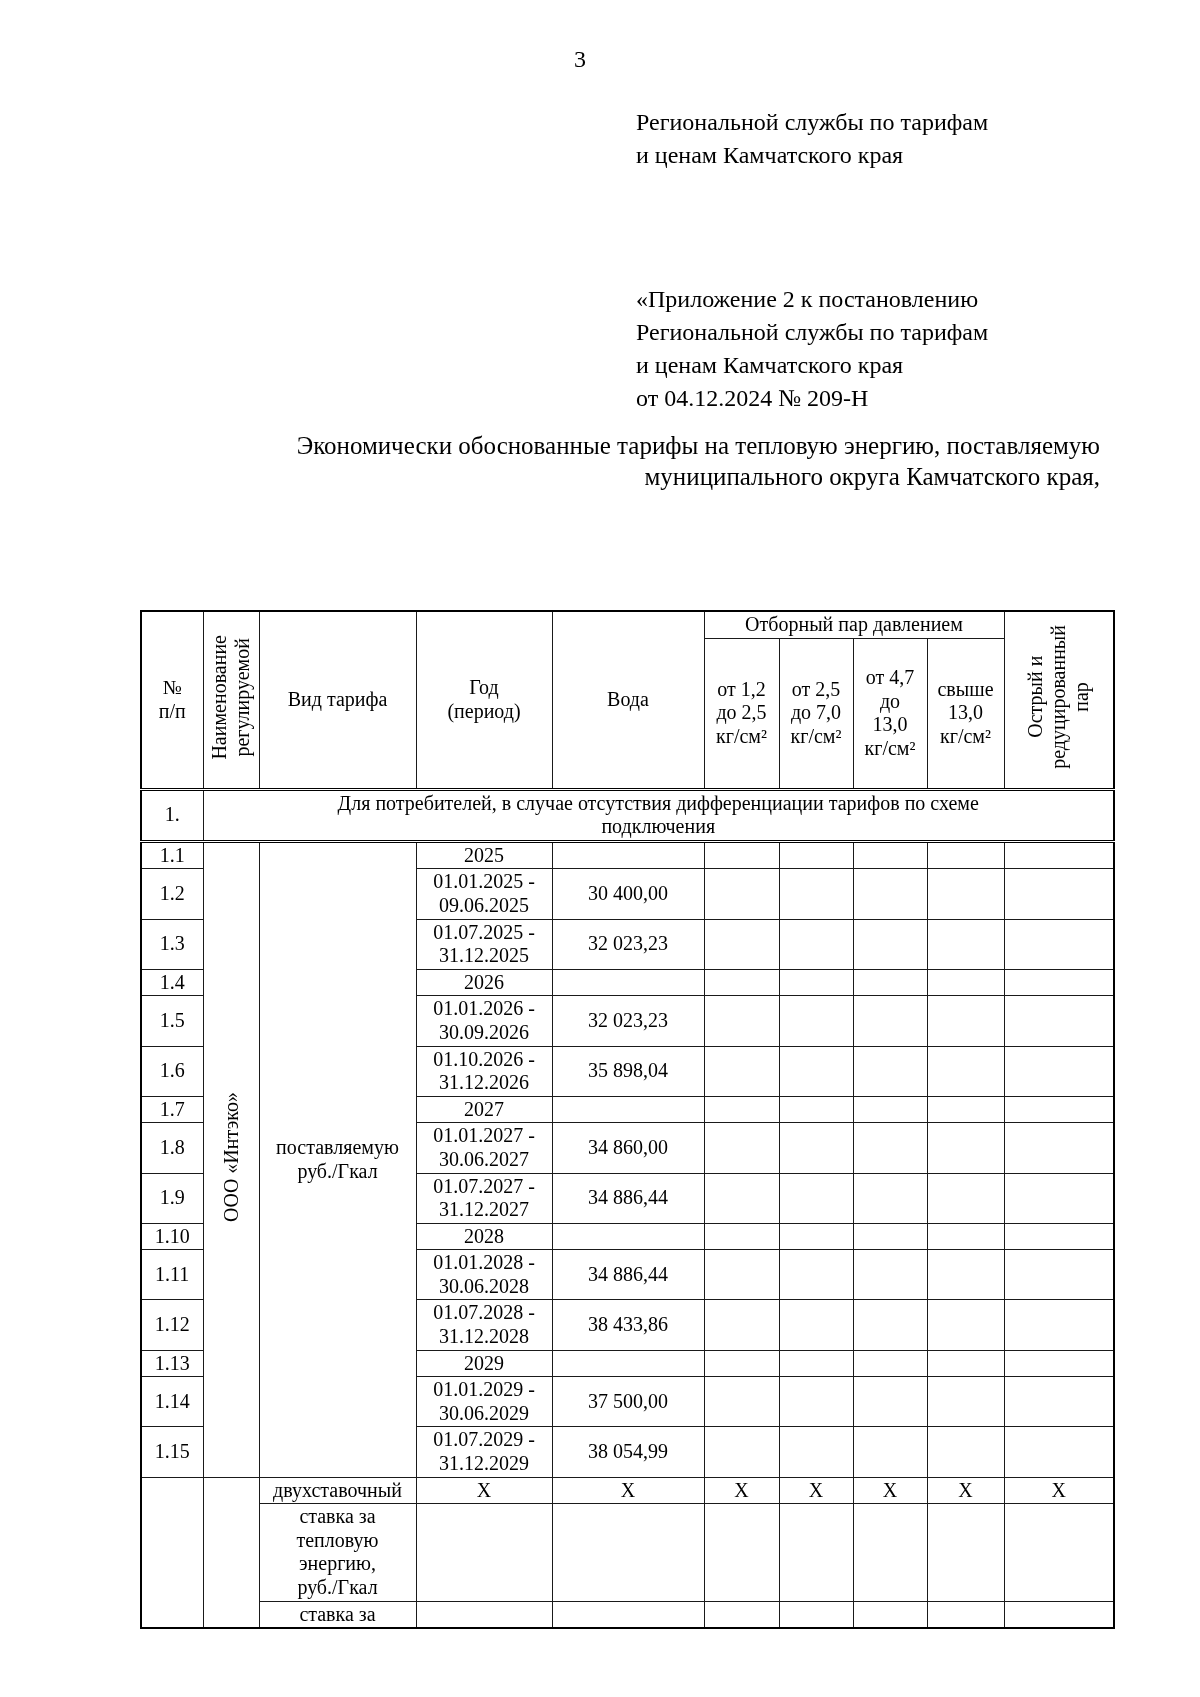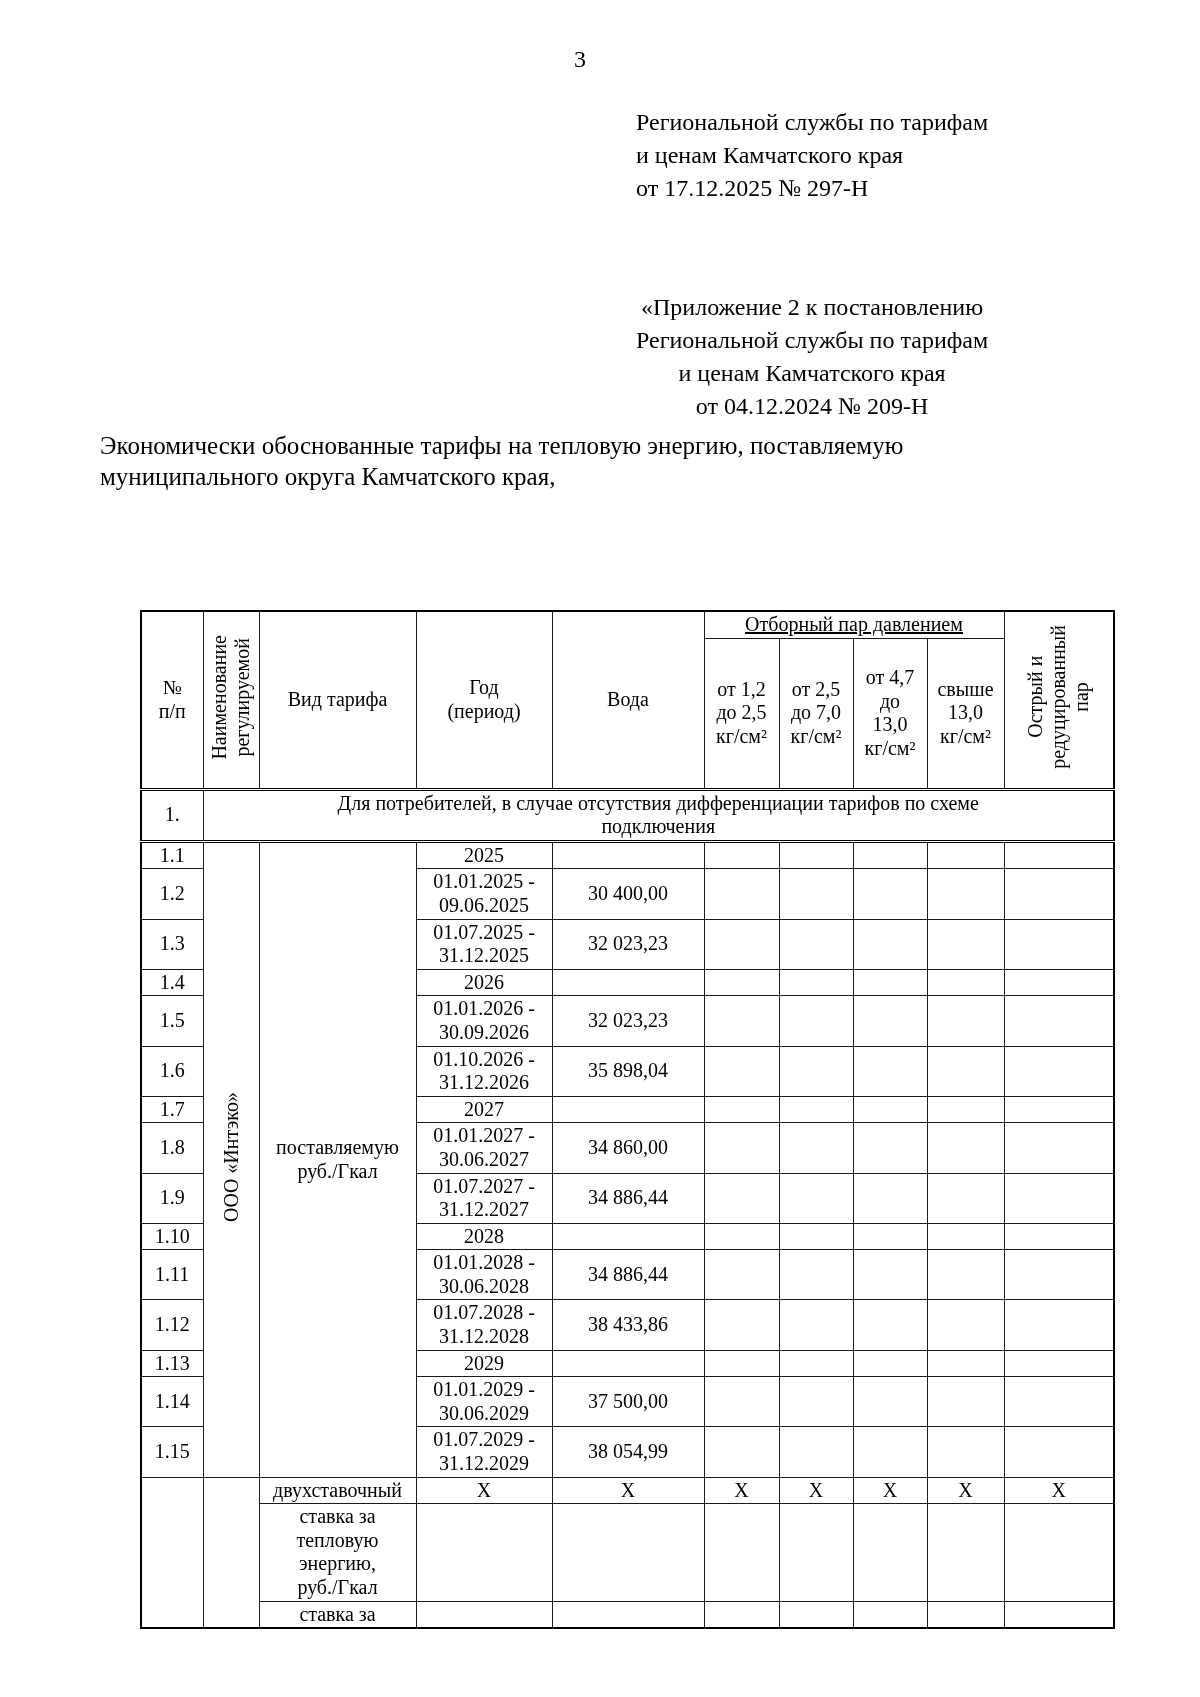--- a/index.html
+++ b/index.html
@@ -15,45 +15,45 @@
   .pagenum {
     position: absolute; top: 46px; left: 0; width: 1160px;
     text-align: center; font-size: 24px;
   }
   .annex {
     position: absolute; left: 636px;
     font-size: 24px; line-height: 33px;
     white-space: nowrap;
   }
   .annex1 { top: 106px; }
-  .annex2 { top: 291px; text-align: center; }
+  .annex2 { top: 283px; }
 
   .doctitle {
     position: absolute; top: 430px; left: 100px; width: 1000px;
-    text-align: left; font-size: 25px; line-height: 31px;
+    text-align: right; font-size: 25px; line-height: 31px;
   }
 
   table.tariff {
     position: absolute; top: 610px; left: 140px;
     border-collapse: collapse; table-layout: fixed;
     width: 973px;
     border: 2.5px solid #000;
     font-size: 20px; line-height: 1.18;
   }
   .tariff th, .tariff td {
     border: 1.5px solid #1a1a1a;
     padding: 1px 2px;
     text-align: center; vertical-align: middle;
     font-weight: normal;
     white-space: pre-line;
     overflow: hidden;
   }
   .tariff thead th { height: auto; }
   tr.hrow2 th { height: 151px; }
-  tr.hrow1 th.grp { height: 26px; text-decoration: underline; }
+  tr.hrow1 th.grp { height: 26px; }
 
   
   tr.sec td { border-top: 3px double #000; border-bottom: 3px double #000; }
 
   tr.h-sec   { height: 49px; }
   tr.h-year  { height: 24px; }
   tr.h-period{ height: 47px; }
   tr.h-x     { height: 26px; }
   tr.h-rate  { height: 97px; }
   tr.h-last  { height: 23px; }
@@ -70,21 +70,20 @@
 </head>
 <body>
 
 <div class="page">
 
   <div class="pagenum">3</div>
 
   <div class="annex annex1">
     <div>Региональной службы по тарифам</div>
     <div>и ценам Камчатского края</div>
-    <div>от 17.12.2025 № 297-Н</div>
   </div>
 
   <div class="annex annex2">
     <div>«Приложение 2 к постановлению</div>
     <div>Региональной службы по тарифам</div>
     <div>и ценам Камчатского края</div>
     <div>от 04.12.2024 № 209-Н</div>
   </div>
 
   <div class="doctitle">

